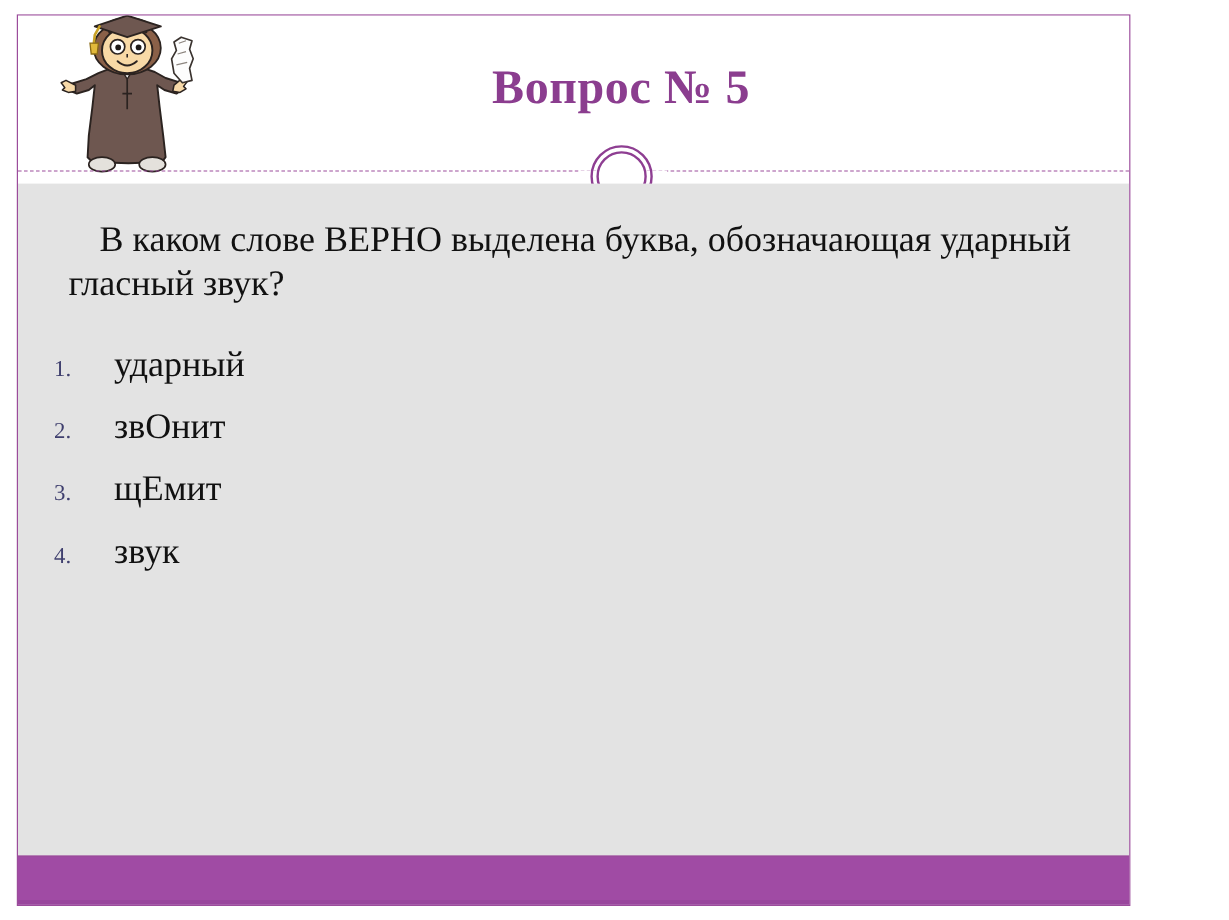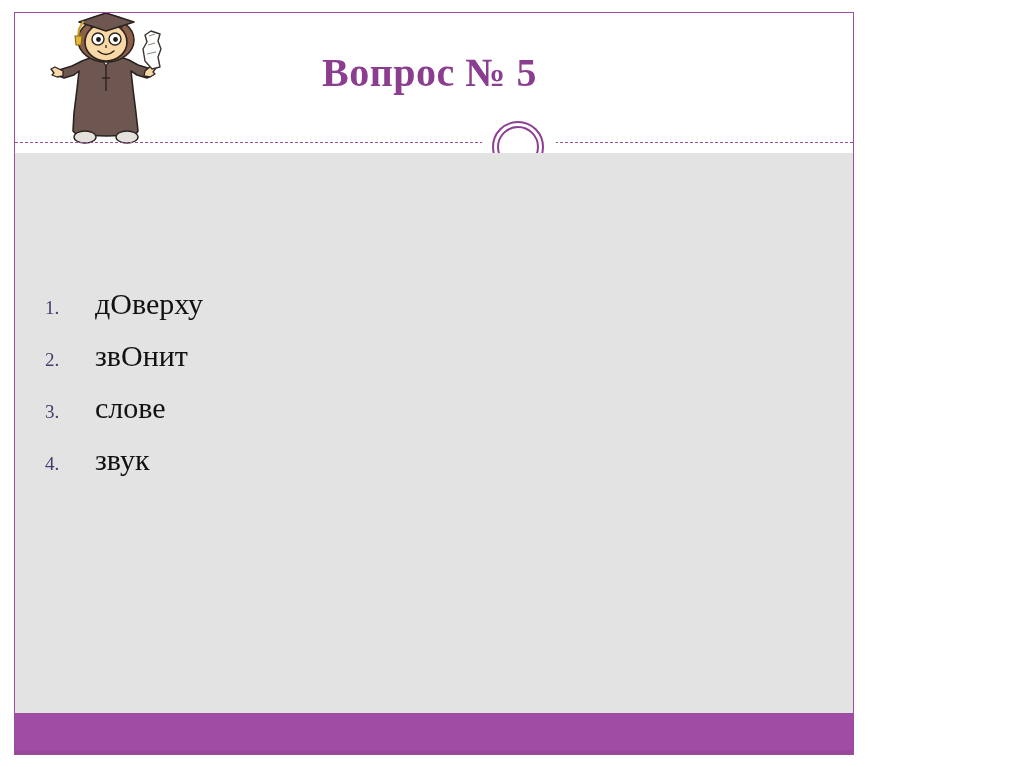--- a/index.html
+++ b/index.html
@@ -12,21 +12,21 @@
     height: 767px;
     overflow: hidden;
     font-family: "Liberation Serif", "DejaVu Serif", serif;
   }
 
   
   .slide {
     position: absolute;
     left: 14px;
     top: 12px;
-    width: 840px;
+    width: 928px;
     height: 743px;
     box-sizing: border-box;
     border: 1.5px solid #9B4C9B;
     background: #ffffff;
     overflow: hidden;
   }
 
   
   .header {
     position: absolute;
@@ -225,33 +225,34 @@
     <div class="title">Вопрос № 5</div>
   </div>
 
   <div class="divider"></div>
   <div class="notch"></div>
   <div class="ring-outer"></div>
   <div class="ring-inner"></div>
 
   <div class="content">
 
+    <div class="question">В каком слове ВЕРНО выделена буква, обозначающая ударный гласный звук?</div>
 
     <ol class="answers">
       <li class="answer-row">
         <span class="answer-num">1.</span>
-        <span class="answer-text">дОверху</span>
+        <span class="answer-text">ударный</span>
       </li>
       <li class="answer-row">
         <span class="answer-num">2.</span>
         <span class="answer-text">звОнит</span>
       </li>
       <li class="answer-row">
         <span class="answer-num">3.</span>
-        <span class="answer-text">слове</span>
+        <span class="answer-text">щЕмит</span>
       </li>
       <li class="answer-row">
         <span class="answer-num">4.</span>
         <span class="answer-text">звук</span>
       </li>
     </ol>
   </div>
 
   <div class="bottom-bar">
     <div class="bottom-bar-shade"></div>

